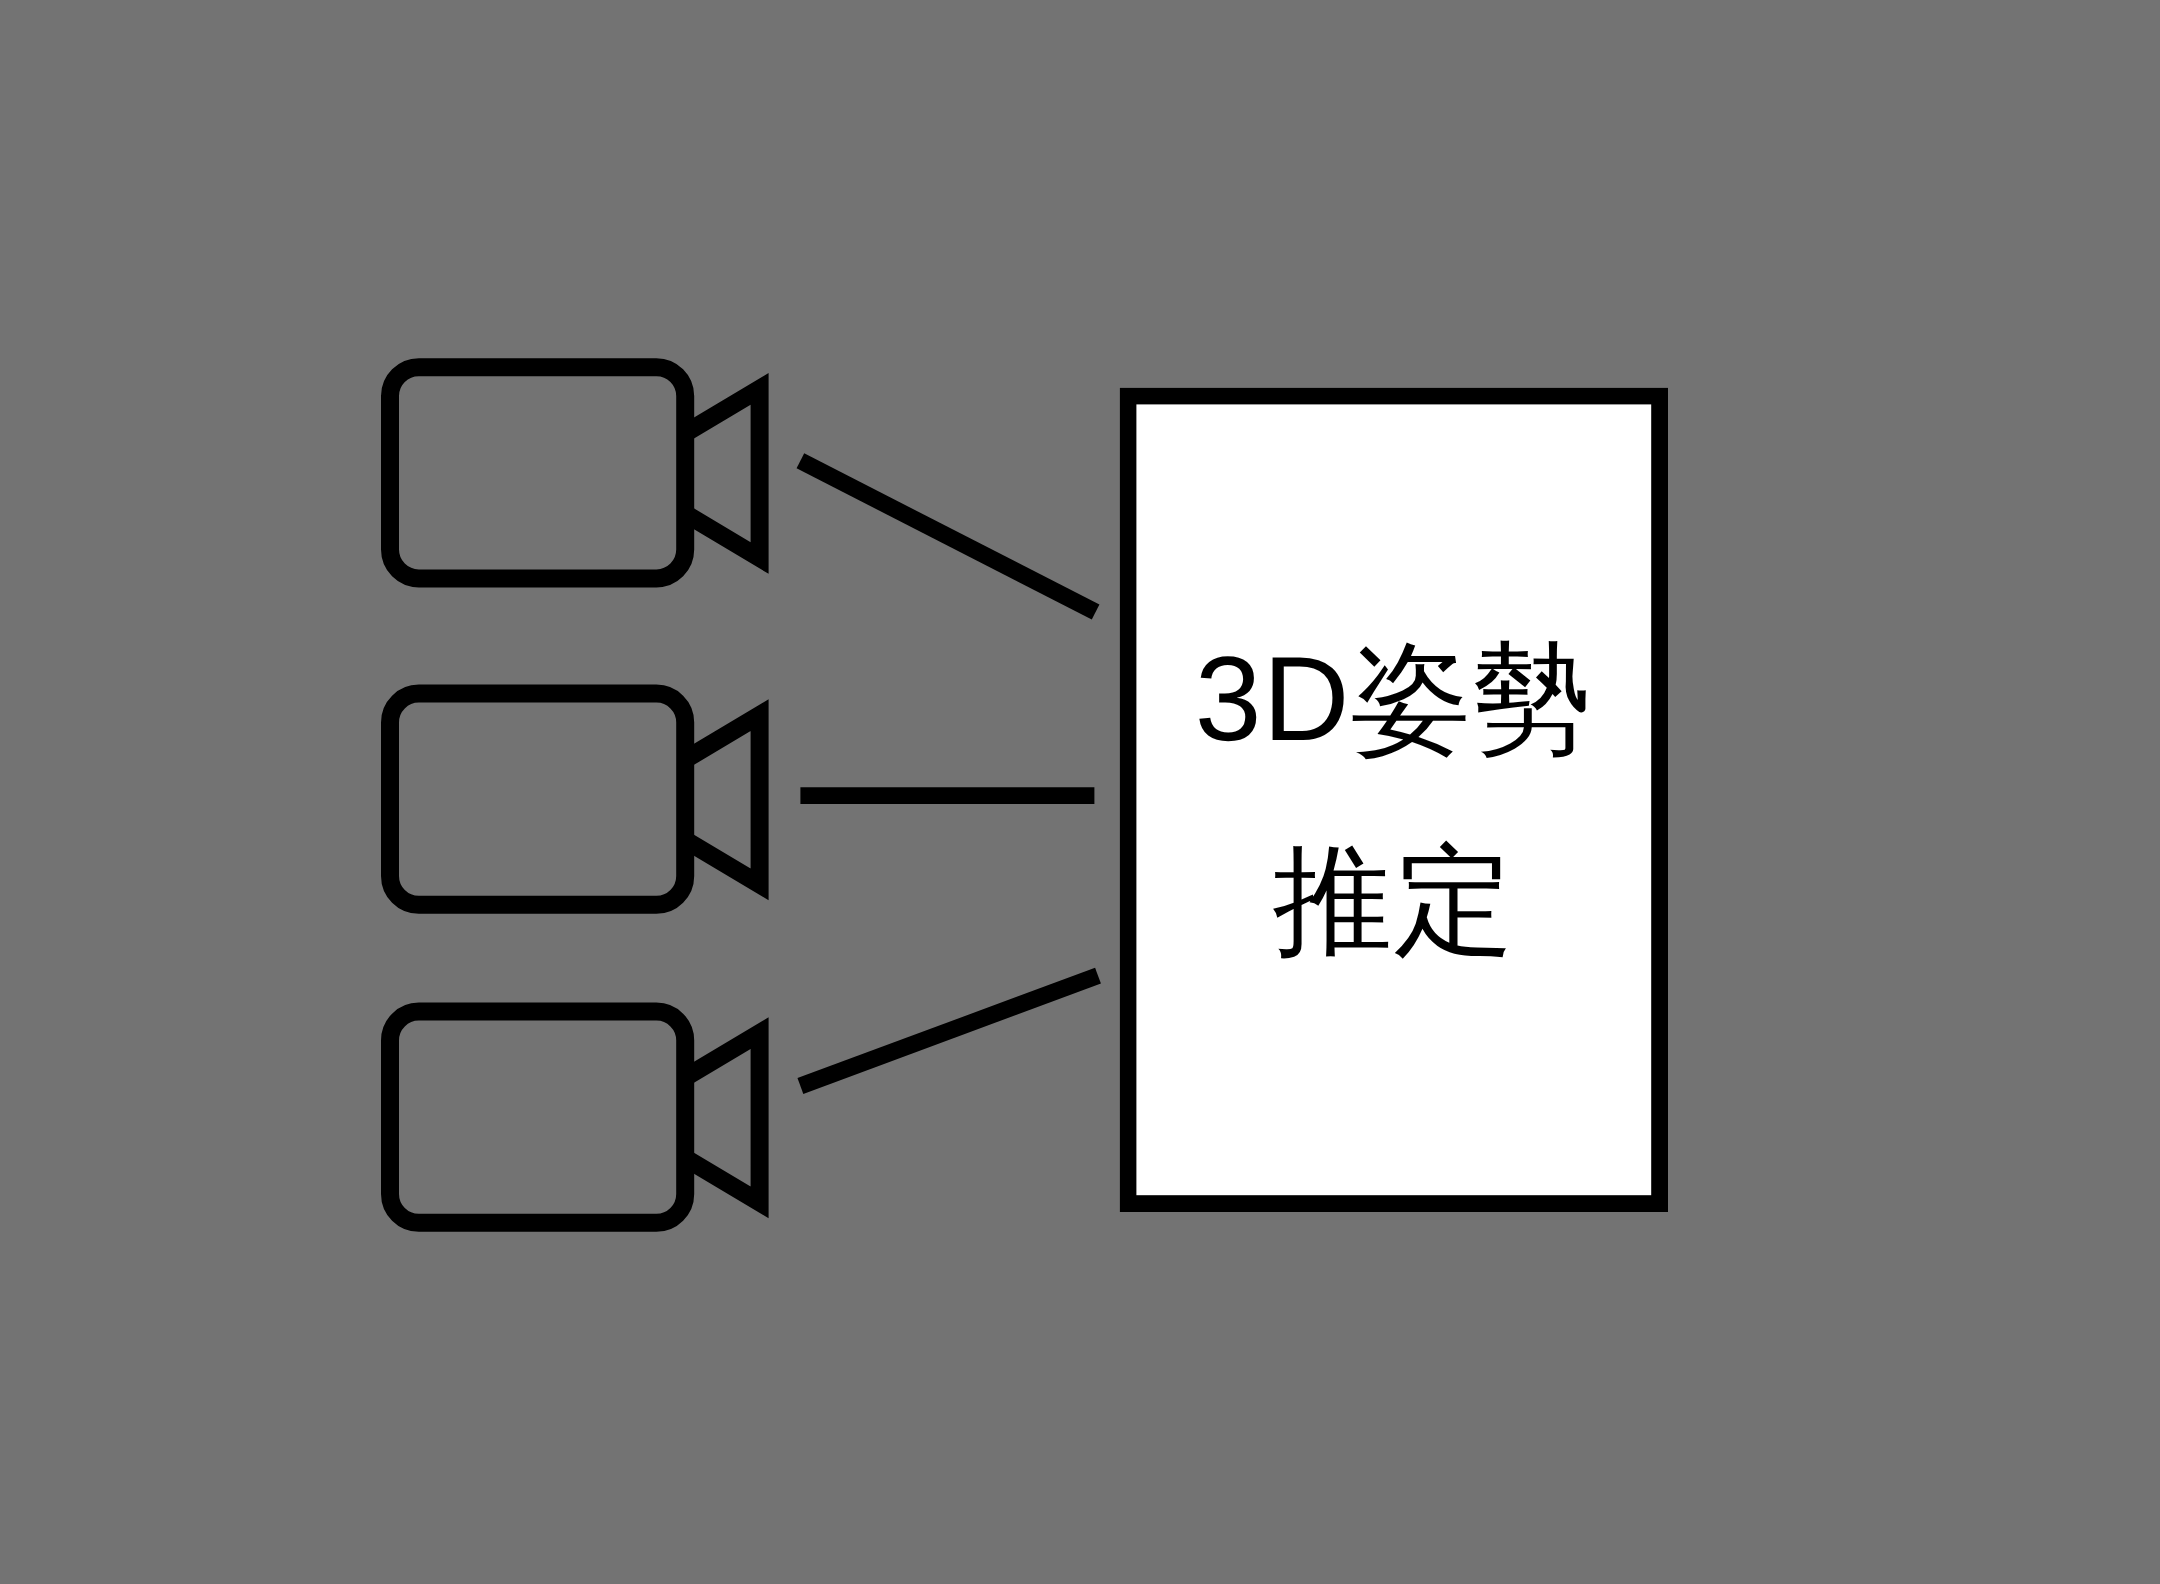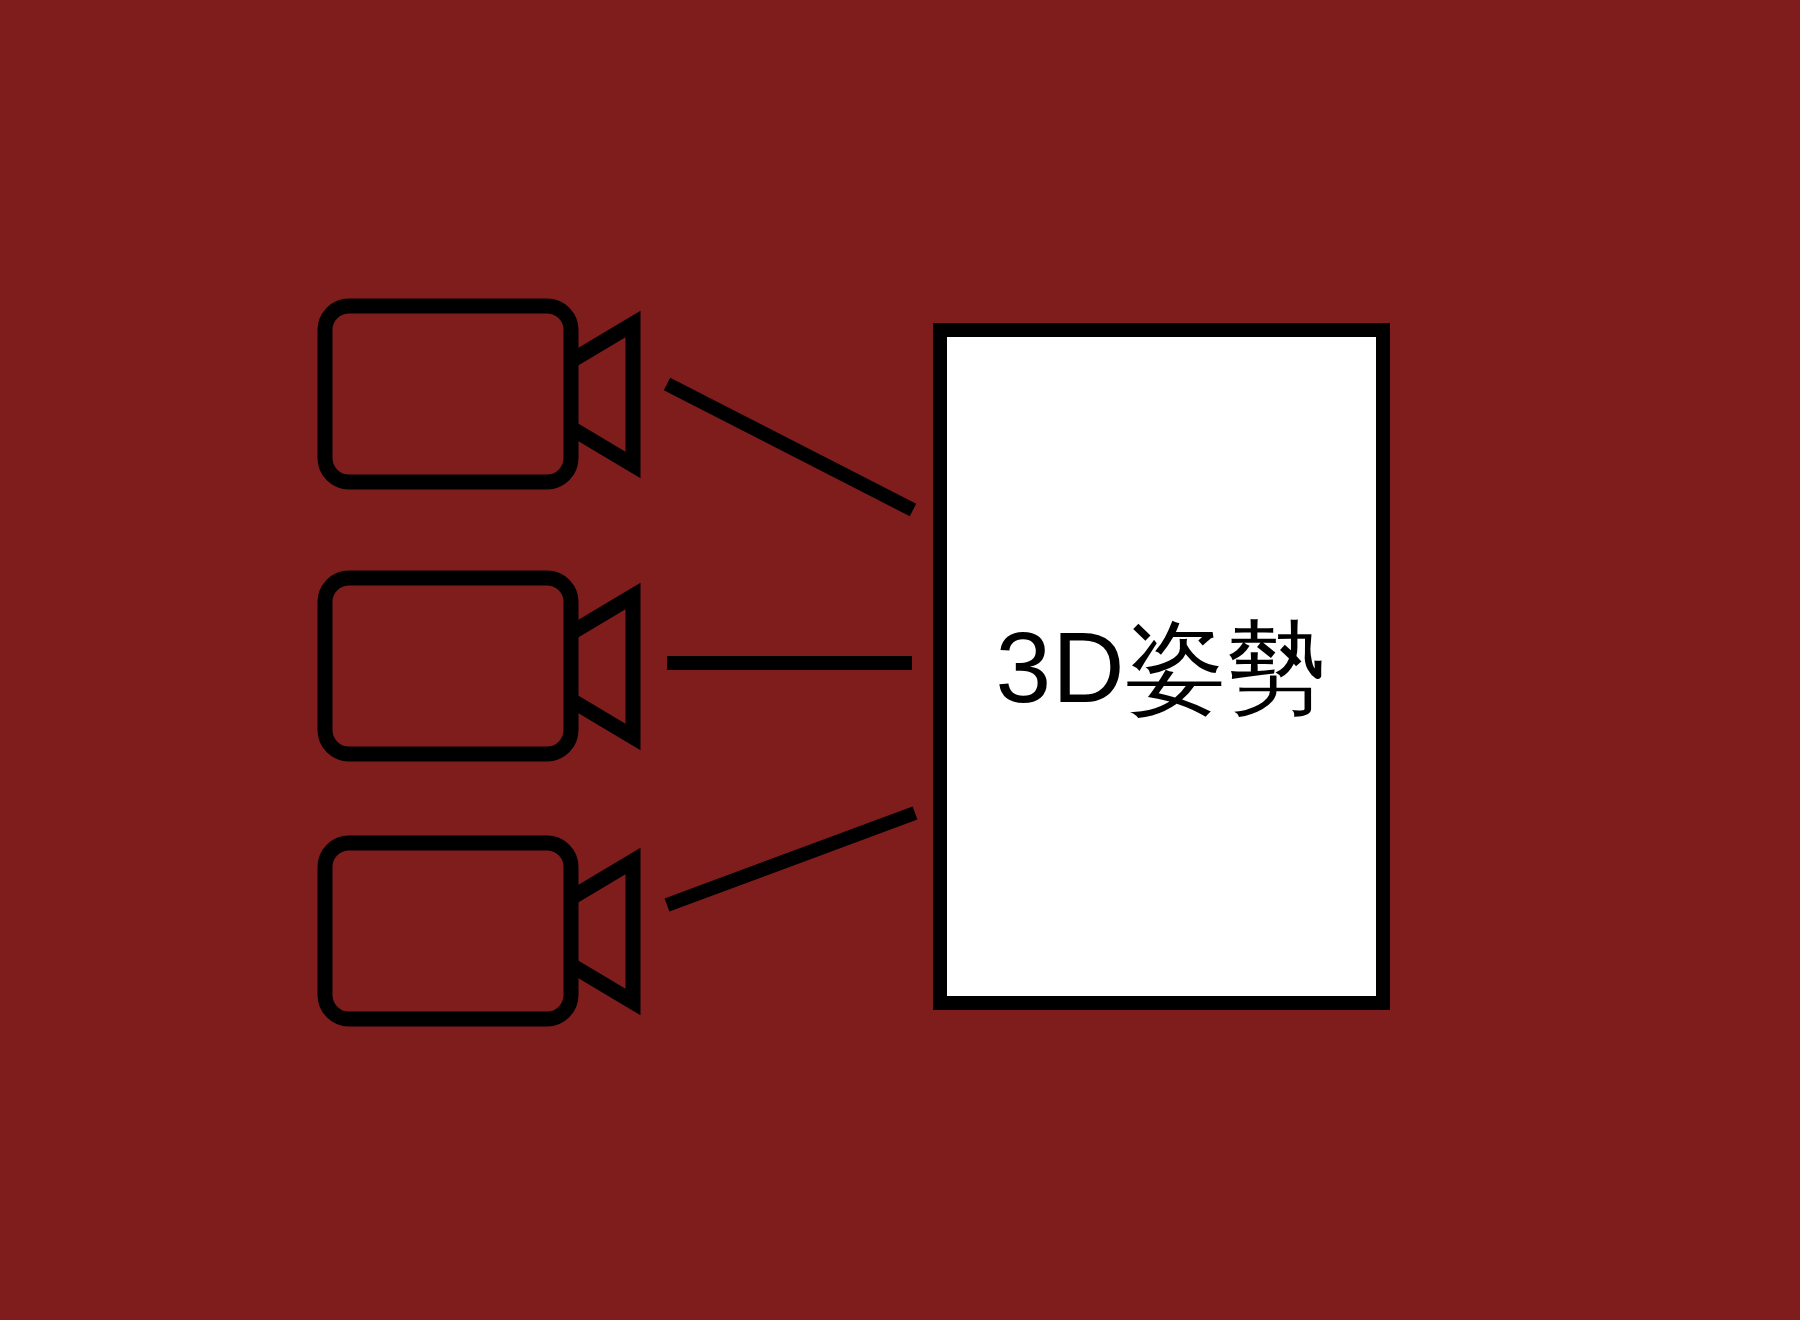--- a/index.html
+++ b/index.html
@@ -4,21 +4,21 @@
 <style>
   html, body {
     margin: 0;
     padding: 0;
     background: #ffffff;
   }
   .canvas {
     position: relative;
     width: 1800px;
     height: 1320px;
-    background: #7f1d1d;
+    background: #737373;
     overflow: hidden;
     font-family: "Liberation Sans", sans-serif;
   }
   .camera {
     position: absolute;
     left: 317px;
     width: 330px;
     height: 200px;
   }
   .camera-top    { top: 298px; }
@@ -76,15 +76,16 @@
   </svg>
 
   <svg class="connector-layer" viewBox="0 0 1800 1320" xmlns="http://www.w3.org/2000/svg">
     <line x1="667" y1="384" x2="913" y2="510" stroke="#000000" stroke-width="14" stroke-linecap="butt"></line>
     <line x1="667" y1="663" x2="912" y2="663" stroke="#000000" stroke-width="14" stroke-linecap="butt"></line>
     <line x1="667" y1="905" x2="915" y2="813" stroke="#000000" stroke-width="14" stroke-linecap="butt"></line>
   </svg>
 
   <div class="pose-box">
     <span class="label-line">3D姿勢</span>
+    <span class="label-line">推定</span>
   </div>
 
 </div>
 
 </body></html>

